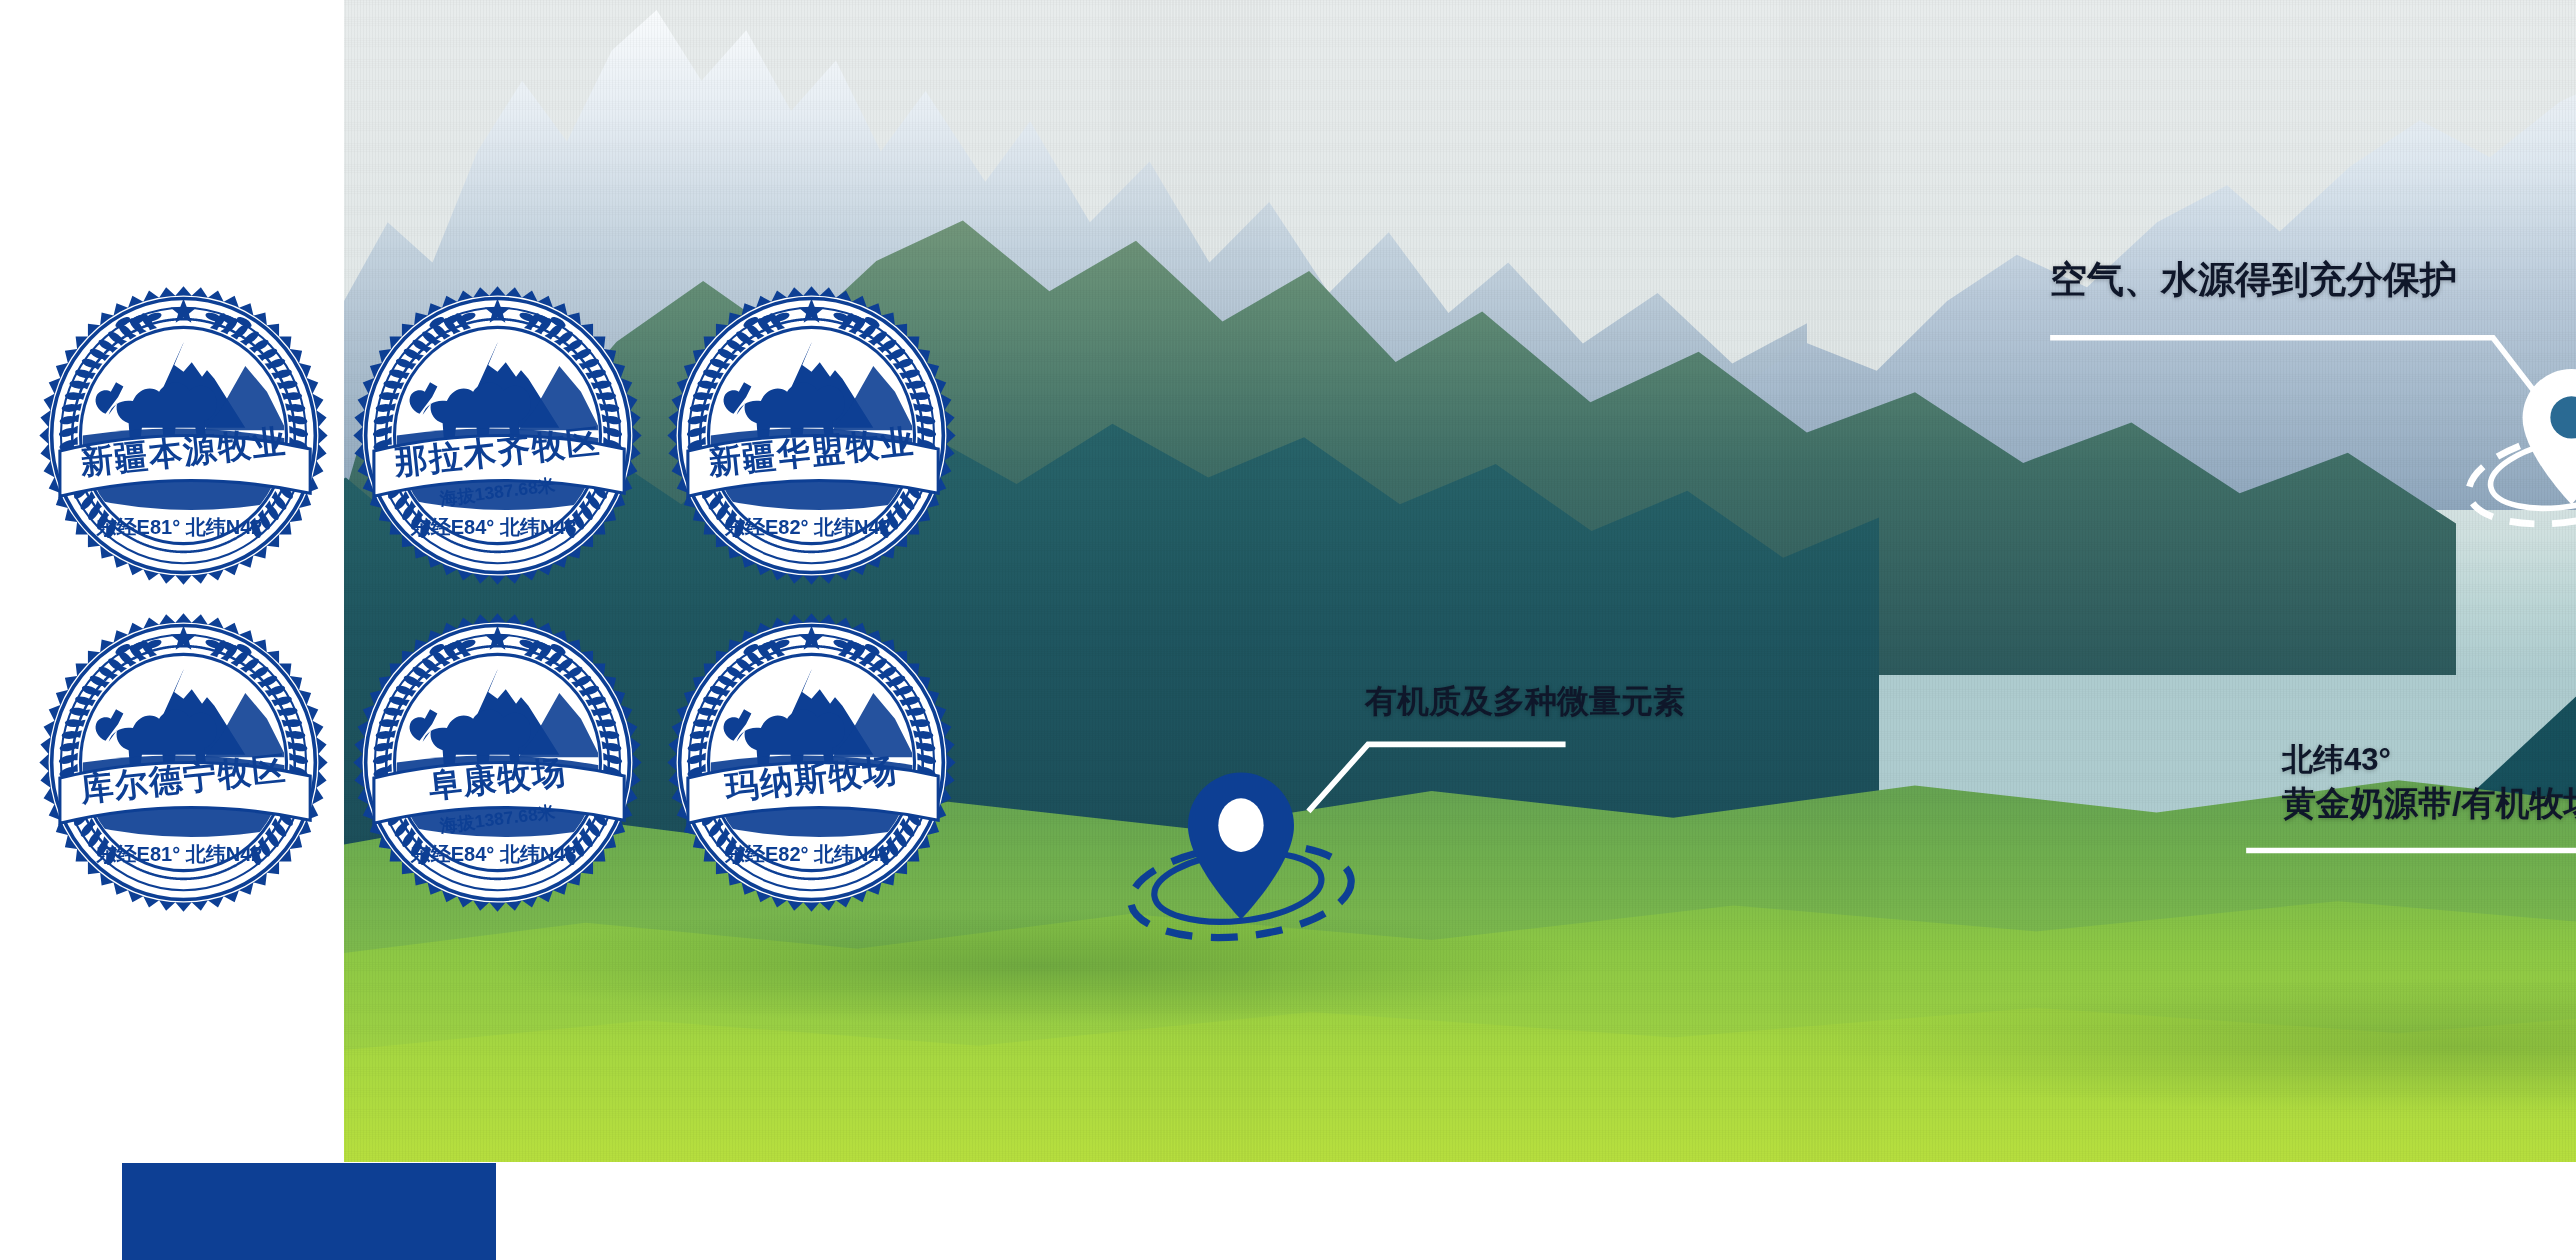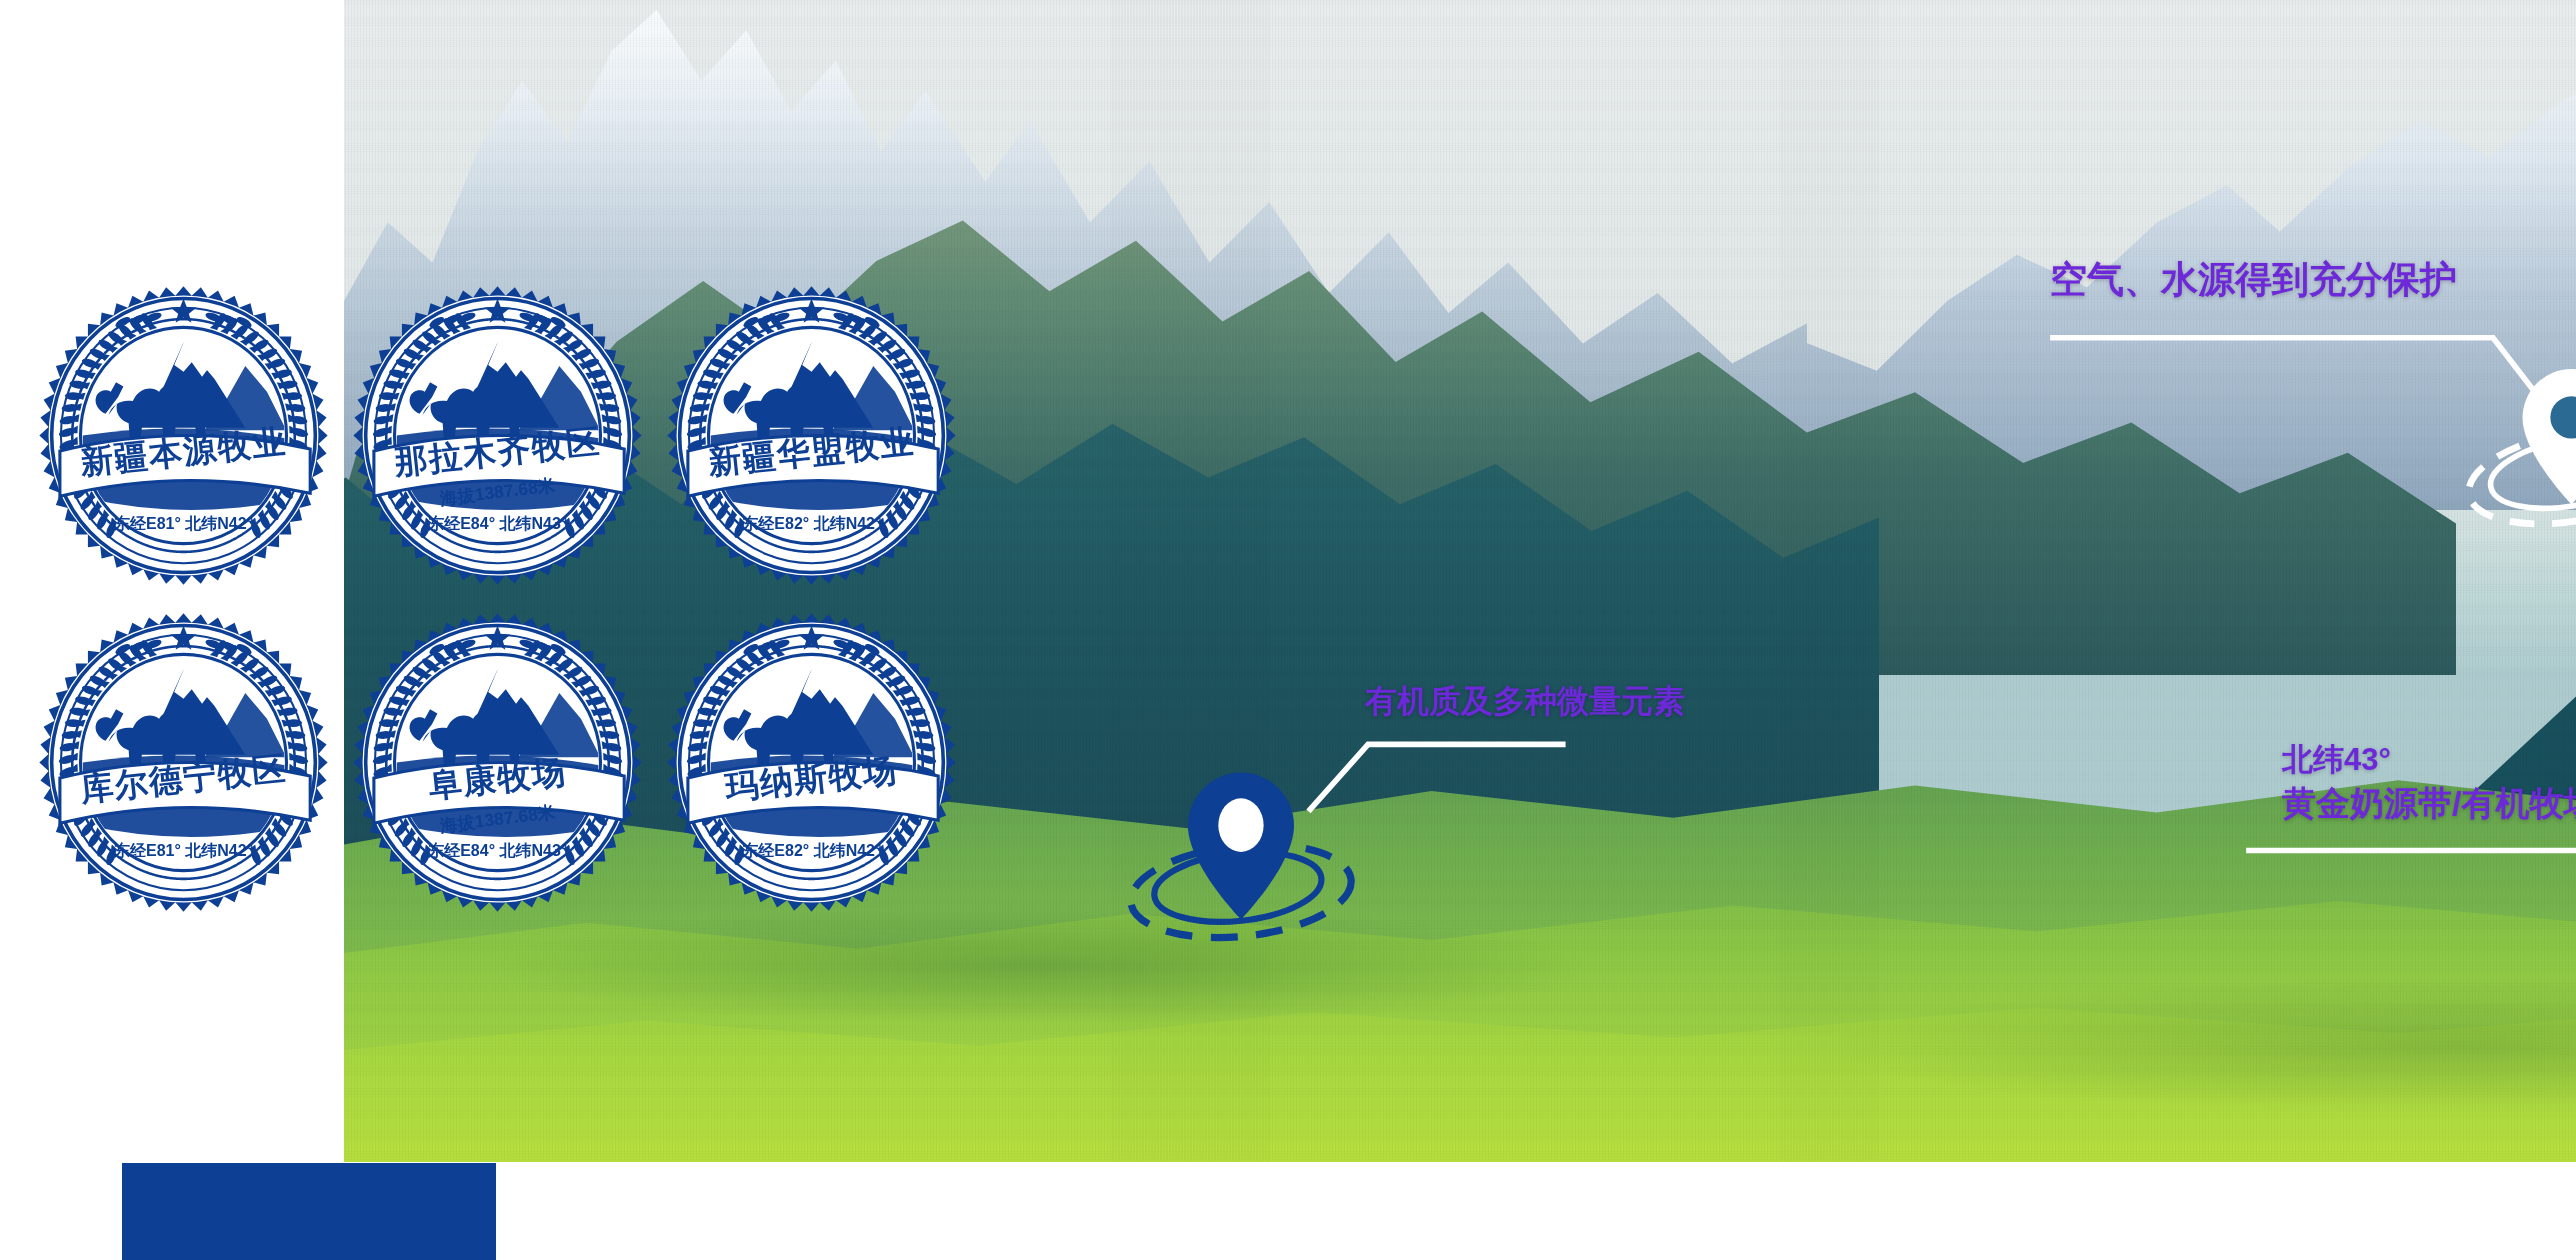--- a/index.html
+++ b/index.html
@@ -70,26 +70,26 @@
           display:grid;grid-template-columns:repeat(3,309px);grid-template-rows:repeat(2,309px);
           column-gap:5.2px;row-gap:18px;}
   .badge{position:relative;width:309px;height:309px;}
   .badge svg{width:100%;height:100%;display:block;}
   .bname{position:absolute;left:0;right:0;top:149px;text-align:center;
          color:#0d3f94;font-weight:700;font-size:33px;letter-spacing:1.5px;
          transform:rotate(-6deg);white-space:nowrap;}
   .balt{position:absolute;left:0;right:0;top:199px;text-align:center;
         color:#0d3f94;font-weight:700;font-size:17.5px;transform:rotate(-7deg);white-space:nowrap;}
   .bcoord{position:absolute;left:0;right:0;top:233px;text-align:center;
-        color:#0d3f94;font-weight:700;font-size:16px;white-space:nowrap;}
+        color:#0d3f94;font-weight:700;font-size:20px;white-space:nowrap;}
 
   
   .callout{position:absolute;}
   .ctext{font-weight:700;line-height:1.18;white-space:nowrap;text-shadow:0 1px 4.1px rgba(0,0,0,.25);}
-  .ctext.white{color:#6d28d9;}
+  .ctext.white{color:#0f172a;}
   .leader{position:absolute;}
   .pin{position:absolute;}
 </style>
 </head>
 <body>
 
 <div id="photo">
   <div class="sky"></div>
   <div class="ridgeFarL"></div>
   <div class="ridgeFarR"></div>

